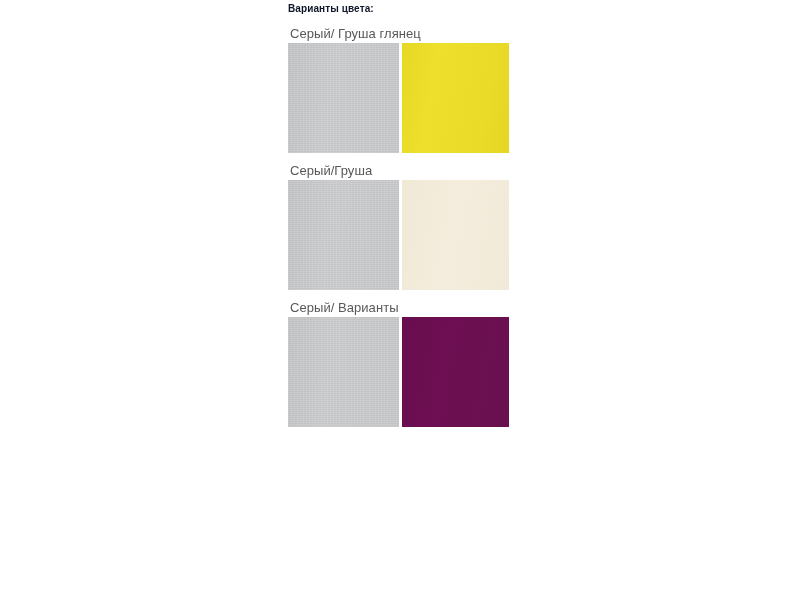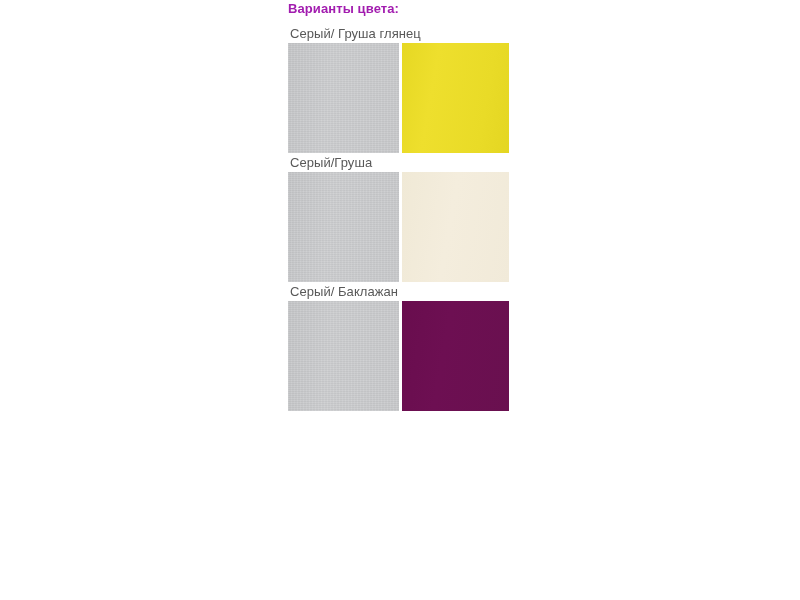--- a/index.html
+++ b/index.html
@@ -25,31 +25,31 @@
 
   
   .variants-block {
     position: absolute;
     left: 288px;
     top: 0px;
     width: 224px;
   }
 
   .variants-title {
-    font-size: 13px;
+    font-size: 10px;
     font-weight: bold;
-    color: #a21caf;
+    color: #0f172a;
     line-height: 18px;
     letter-spacing: 0.1px;
     margin: 0 0 6px 0;
     white-space: nowrap;
   }
 
   .variant-row {
-    margin-bottom: 0px;
+    margin-bottom: 8px;
   }
 
   .variant-label {
     font-size: 13px;
     font-weight: normal;
     color: #585858;
     line-height: 19px;
     letter-spacing: 0.05px;
     white-space: nowrap;
     height: 19px;
@@ -135,21 +135,21 @@
     <div class="variant-row">
       <div class="variant-label">Серый/Груша</div>
       <div class="swatch-pair">
         <div class="swatch swatch-left swatch-gray"></div>
         <div class="swatch swatch-right swatch-vanilla"></div>
       </div>
     </div>
 
 
     <div class="variant-row">
-      <div class="variant-label">Серый/ Баклажан</div>
+      <div class="variant-label">Серый/ Варианты</div>
       <div class="swatch-pair">
         <div class="swatch swatch-left swatch-gray"></div>
         <div class="swatch swatch-right swatch-aubergine"></div>
       </div>
     </div>
 
   </div>
 </div>
 
 </body></html>

